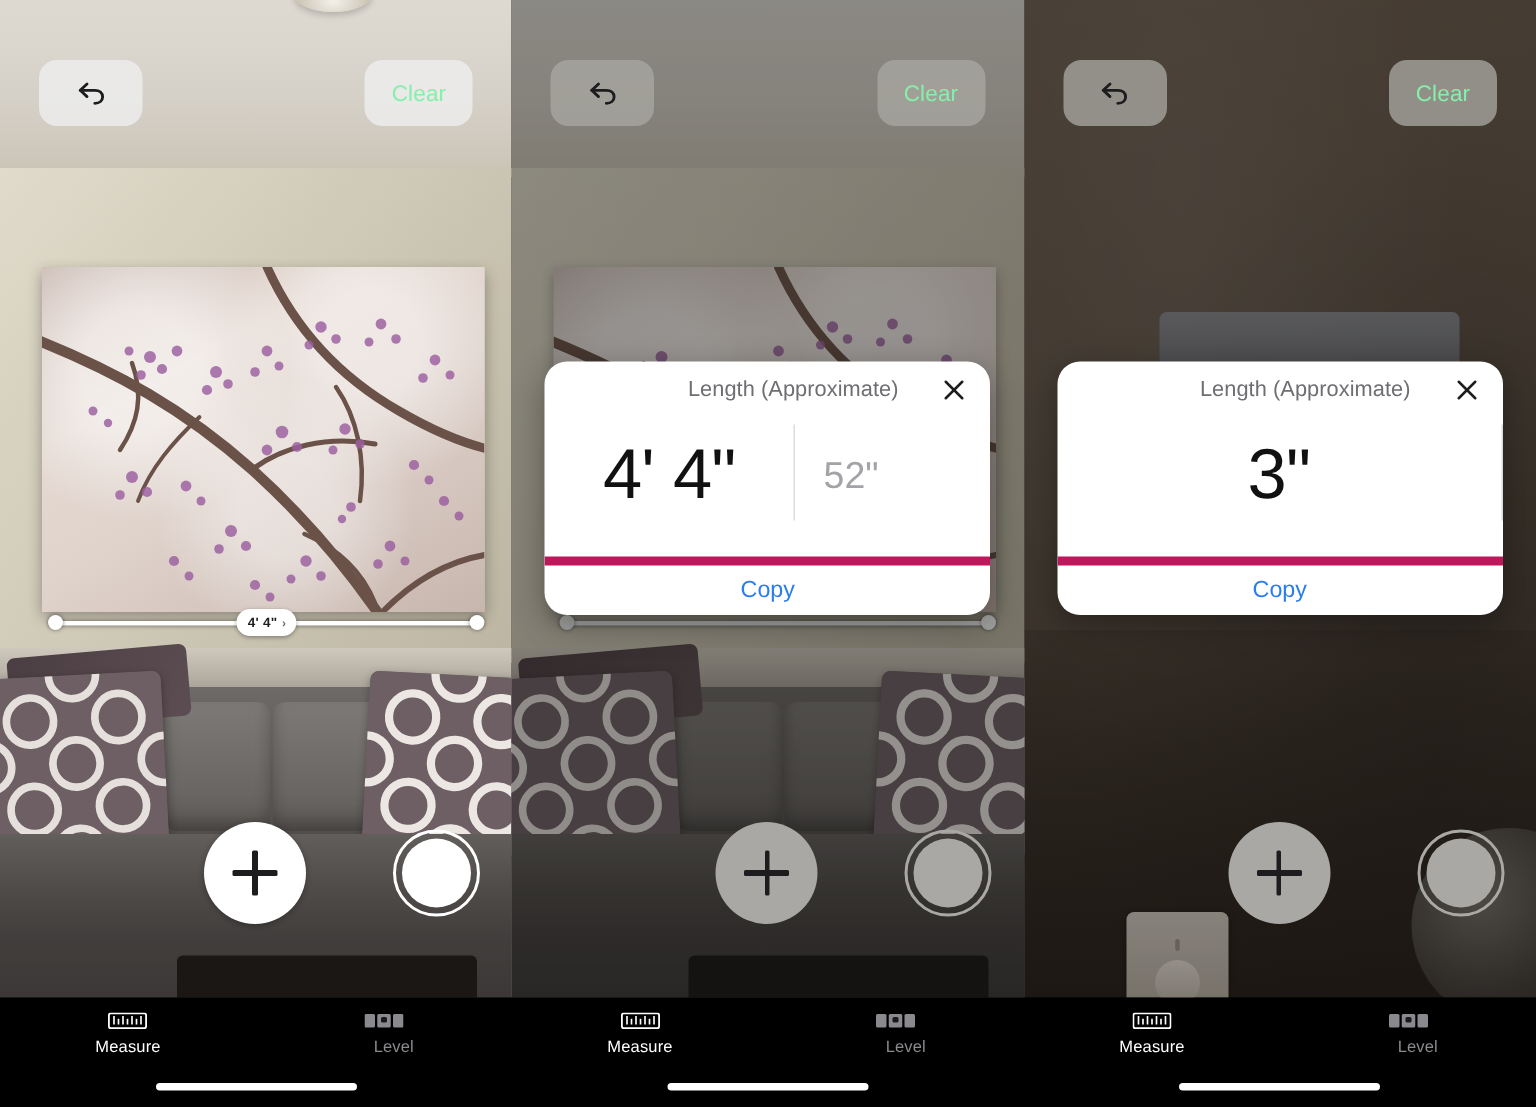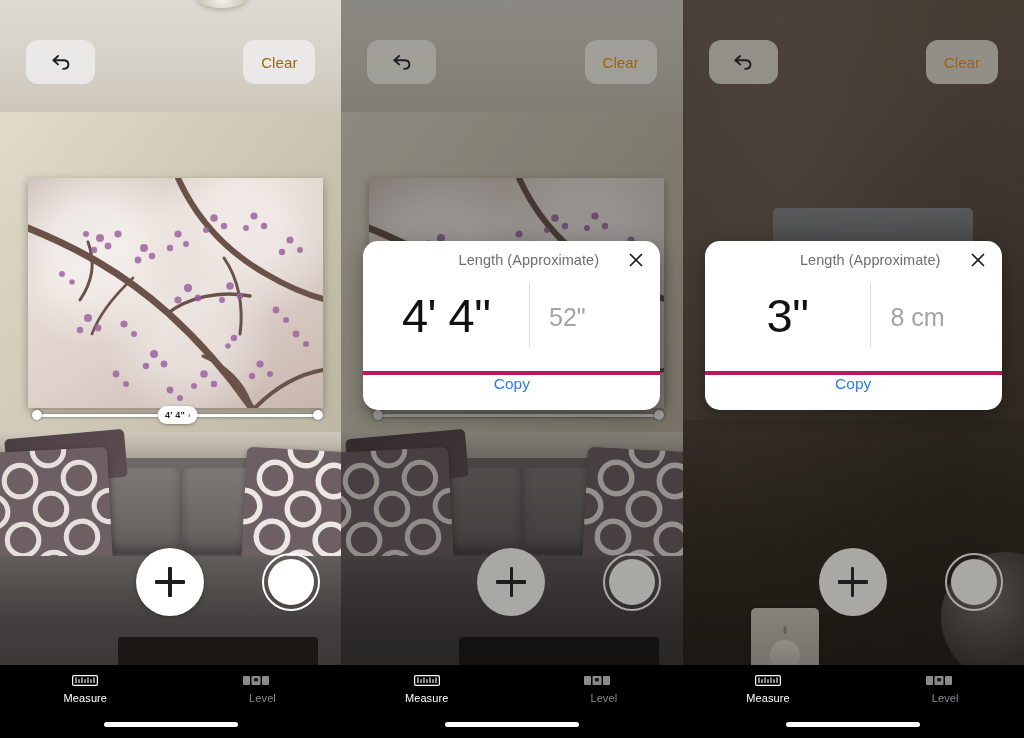--- a/index.html
+++ b/index.html
@@ -175,21 +175,21 @@
   .topbar {
     position:absolute; left:0; top:36px; width:100%; height:52px;
     display:flex; align-items:center; justify-content:space-between;
     padding:0 26px;
     z-index:6;
   }
   .ctrl-btn {
     background:rgba(236,236,236,.86);
     border-radius:12px;
     display:flex; align-items:center; justify-content:center;
-    color:#a16207;
+    color:#86efac;
     border:none;
     font-family:"Liberation Sans", sans-serif;
   }
   .undo-btn { width:69px; height:44px; }
   .undo-btn svg { width:24px; height:24px; }
   .clear-btn { width:72px; height:44px; font-size:15px; letter-spacing:.1px; }
   .dimmed .ctrl-btn { background:rgba(168,166,160,.78); }
 
   
   .bottomctl {
@@ -264,23 +264,23 @@
   }
   .val-secondary {
     flex:1 1 44%;
     display:flex; flex-direction:column; justify-content:center;
     padding-left:19px;
     color:#a3a3a8;
     font-size:25px; line-height:1.22; font-weight:400;
   }
   .card.single .val-secondary { justify-content:center; }
   .card-foot {
-    border-top:4px solid #be185d;
+    border-top:6px solid #be185d;
     height:39px;
-    display:flex; align-items:flex-start; justify-content:center;
+    display:flex; align-items:center; justify-content:center;
   }
   .copy-btn {
     background:transparent; border:none;
     color:#2a7df0; font-size:15.5px;
     font-family:"Liberation Sans", sans-serif;
     cursor:pointer;
   }
 
   
   .tabbar {
@@ -701,23 +701,20 @@
               <svg viewBox="0 0 16 16" fill="none" stroke="#1d1d1f" stroke-width="1.7" stroke-linecap="round" aria-hidden="true">
                 <line x1="2.5" y1="2.5" x2="13.5" y2="13.5"></line>
                 <line x1="13.5" y1="2.5" x2="2.5" y2="13.5"></line>
               </svg>
             </span>
           </button>
         </div>
         <div class="card-body">
           <div class="val-primary">3"</div>
           <div class="divider"></div>
-          <div class="val-secondary">
-            <span>8 cm</span>
-          </div>
         </div>
         <div class="card-foot">
           <button class="copy-btn">Copy</button>
         </div>
       </div>
 
       <div class="bottomctl">
         <button class="plus-btn">
           <span class="bar1"></span>
           <span class="bar2"></span>

